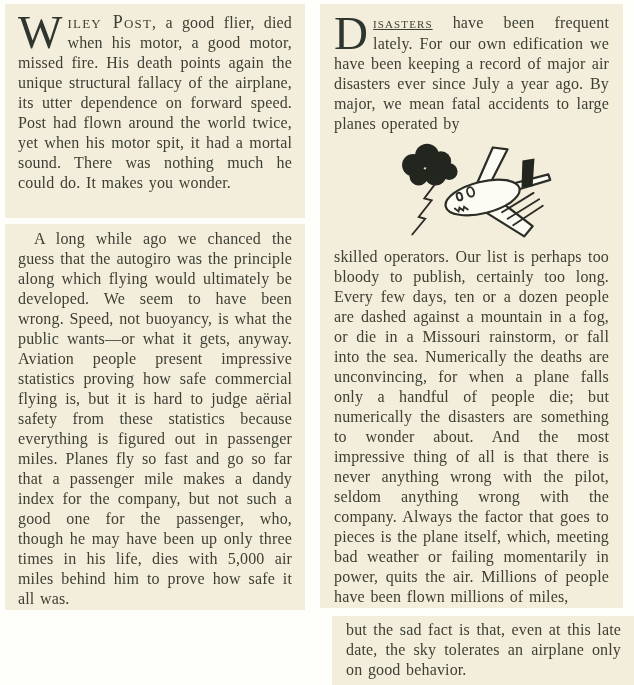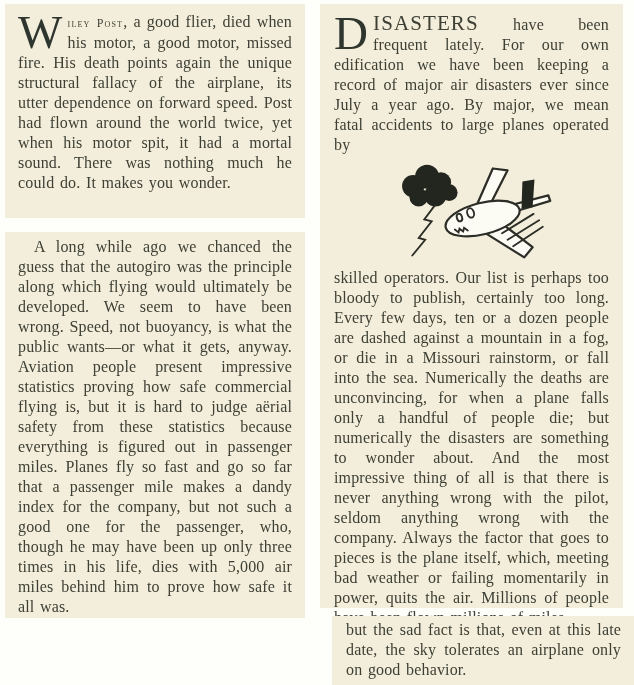--- a/index.html
+++ b/index.html
@@ -10,21 +10,21 @@
     overflow:hidden;
   }
   .page{position:absolute;inset:0;background:#fefefb;}
   .panel{
     position:absolute;
     background:#f3eedb;
     color:#3d3f34;
     box-sizing:border-box;
   }
   .panel-l1{left:5px;  top:4px;   width:300px; height:214px; padding:8px 13px 6px 13px;}
-  .panel-l2{left:5px;  top:232px; width:300px; height:386px; padding:5px 13px 6px 13px;}
+  .panel-l2{left:5px;  top:224px; width:300px; height:386px; padding:5px 13px 6px 13px;}
   .panel-r1{left:320px; top:4px;  width:303px; height:604px; padding:9px 14px 6px 14px;}
   .panel-r2{left:332px; top:616px; width:303px; height:82px; padding:4px 14px 4px 14px;}
   .para{
     margin:0;
     font-size:16px;
     line-height:20px;
     text-align:justify;
     letter-spacing:0.15px;
     word-spacing:0.09em;
   }
@@ -32,25 +32,26 @@
   .dropcap{
     float:left;
     font-size:47px;
     line-height:37px;
     padding:2px 5px 0 0;
     color:#2e362f;
   }
   .lead-smallcaps{
     font-variant:small-caps;
     letter-spacing:1.2px;
-    font-size:12px;
+    font-size:18px;
   }
   .lead-caps{
     letter-spacing:1.1px;
-    font-size:21px;
+    font-size:11px;
+    text-decoration:underline;
   }
   .illustration{
     margin:7px auto 6px auto;
     width:195px;
     height:100px;
     display:block;
   }
   .illustration svg{display:block;width:100%;height:100%;}
   .ink-stroke{stroke:#2b2d26;fill:#fdfcf4;stroke-width:2.4;stroke-linejoin:round;}
   .ink-line{stroke:#2b2d26;fill:none;stroke-width:2;stroke-linecap:round;}

